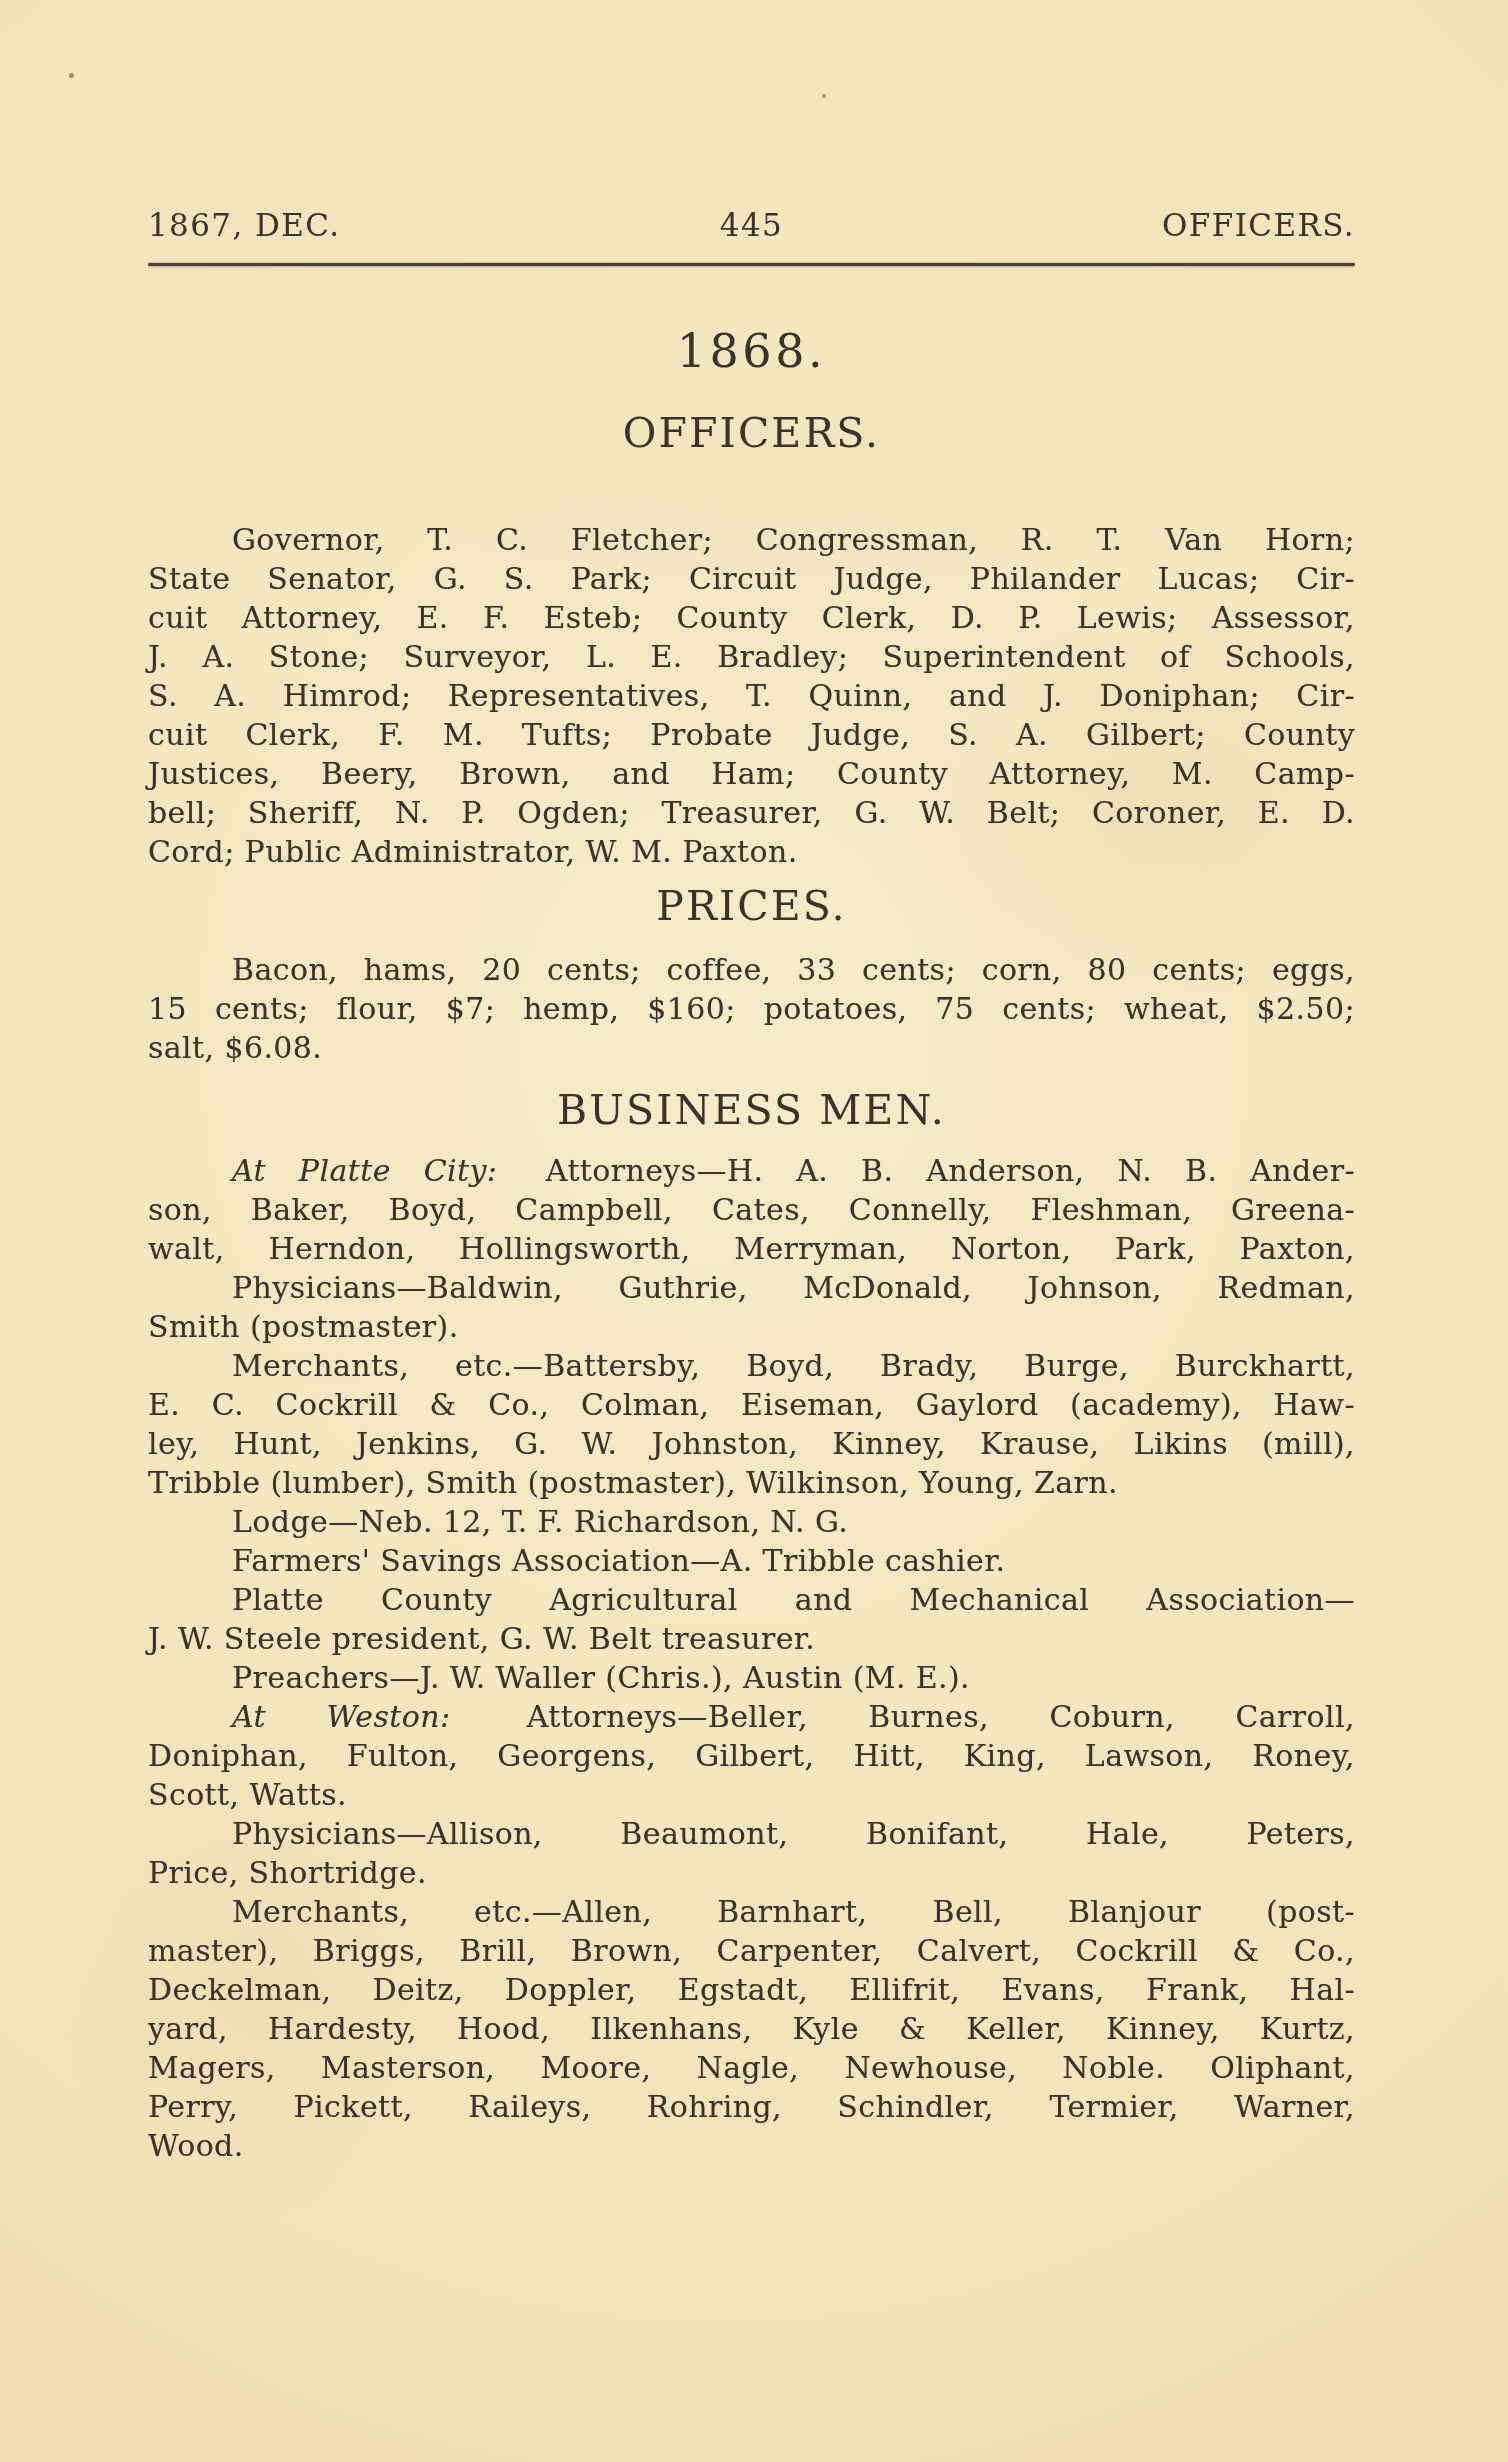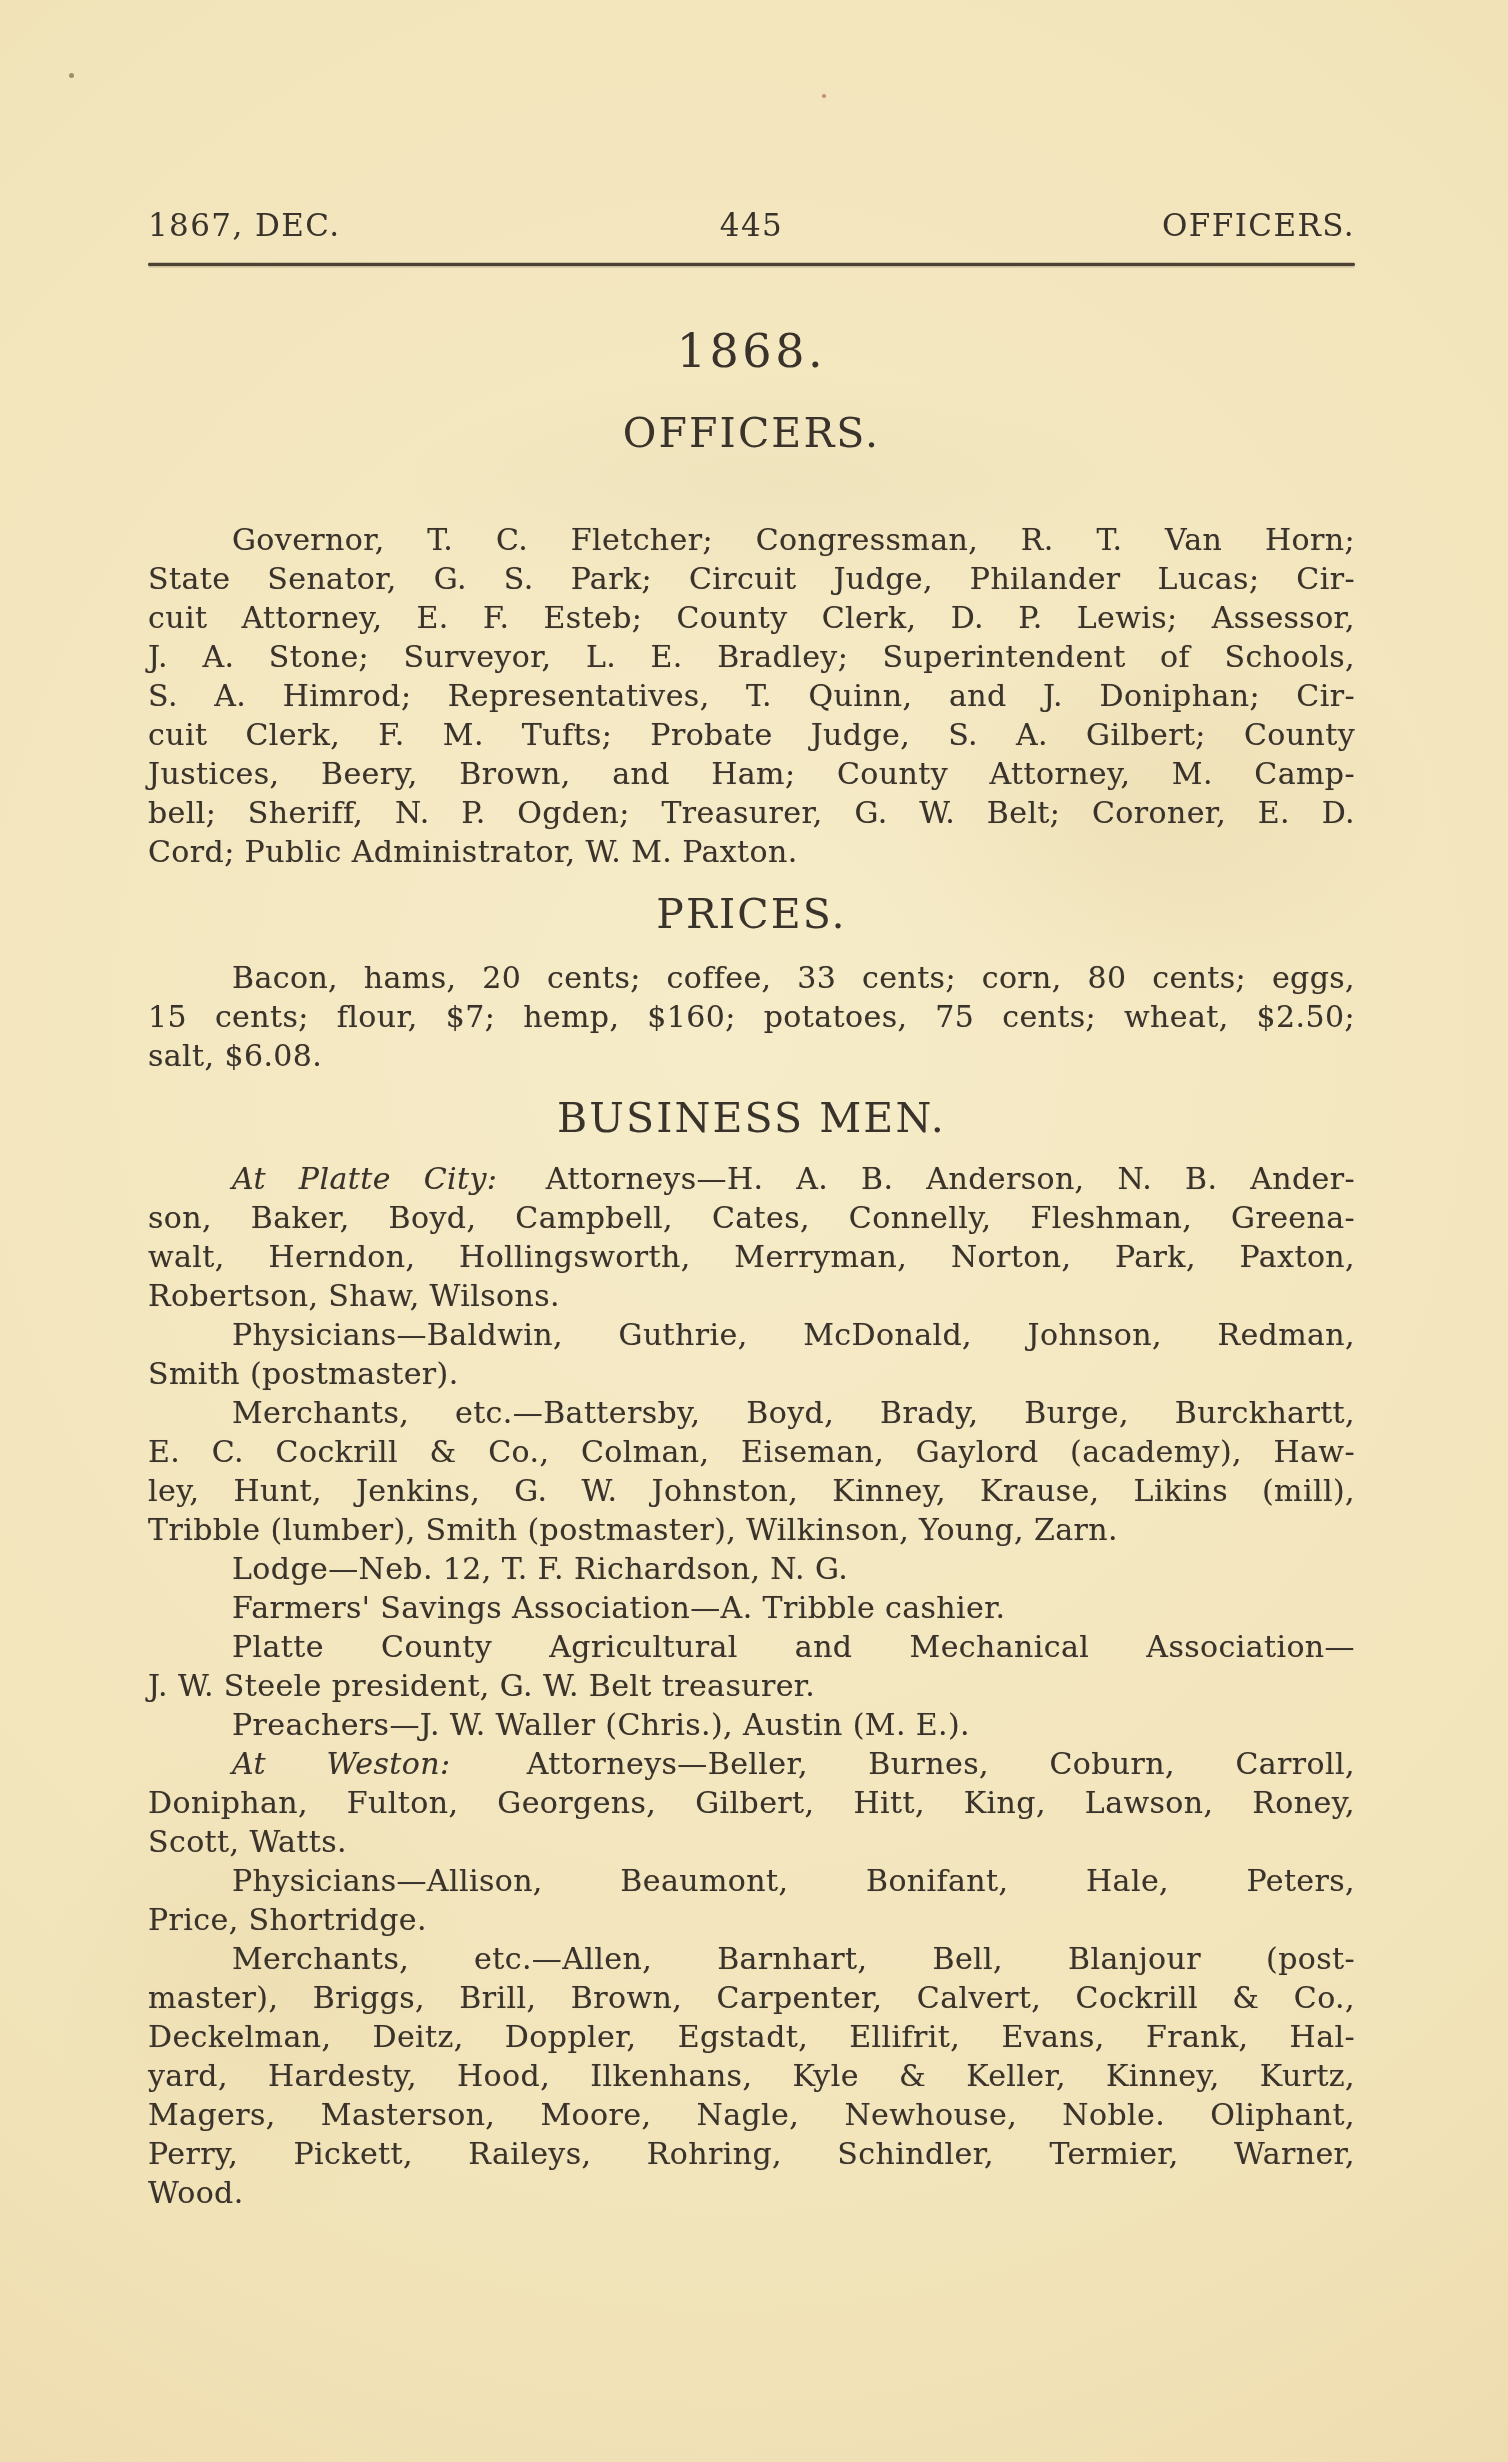--- a/index.html
+++ b/index.html
@@ -43,21 +43,21 @@
     letter-spacing: 3.6px;
   }
   .section-heading {
     text-align: center;
     font-size: 41px;
     line-height: 47px;
     letter-spacing: 2.1px;
     font-weight: normal;
   }
   .hd-officers { margin-top: 34px; }
-  .hd-prices   { margin-top: 20px; }
+  .hd-prices   { margin-top: 12px; }
   .hd-business { margin-top: 20px; }
   .para-officers { margin-top: 63px; }
   .para-prices   { margin-top: 20px; }
   .business-block{ margin-top: 17px; }
   .line {
     font-size: 30px;
     line-height: 39px;
     letter-spacing: 0.4px;
     text-align: justify;
     text-align-last: justify;
@@ -133,21 +133,20 @@
 
   <div class="business-block">
 
     <div>
       <div class="line first">
         <span class="lead">At Platte City:</span>
         <span>Attorneys—H. A. B. Anderson, N. B. Ander-</span>
       </div>
       <div class="line">son, Baker, Boyd, Campbell, Cates, Connelly, Fleshman, Greena-</div>
       <div class="line">walt, Herndon, Hollingsworth, Merryman, Norton, Park, Paxton,</div>
-      <div class="line last">Robertson, Shaw, Wilsons.</div>
     </div>
 
     <div>
       <div class="line first">Physicians—Baldwin, Guthrie, McDonald, Johnson, Redman,</div>
       <div class="line last">Smith (postmaster).</div>
     </div>
 
     <div>
       <div class="line first">Merchants, etc.—Battersby, Boyd, Brady, Burge, Burckhartt,</div>
       <div class="line">E. C. Cockrill &amp; Co., Colman, Eiseman, Gaylord (academy), Haw-</div>

